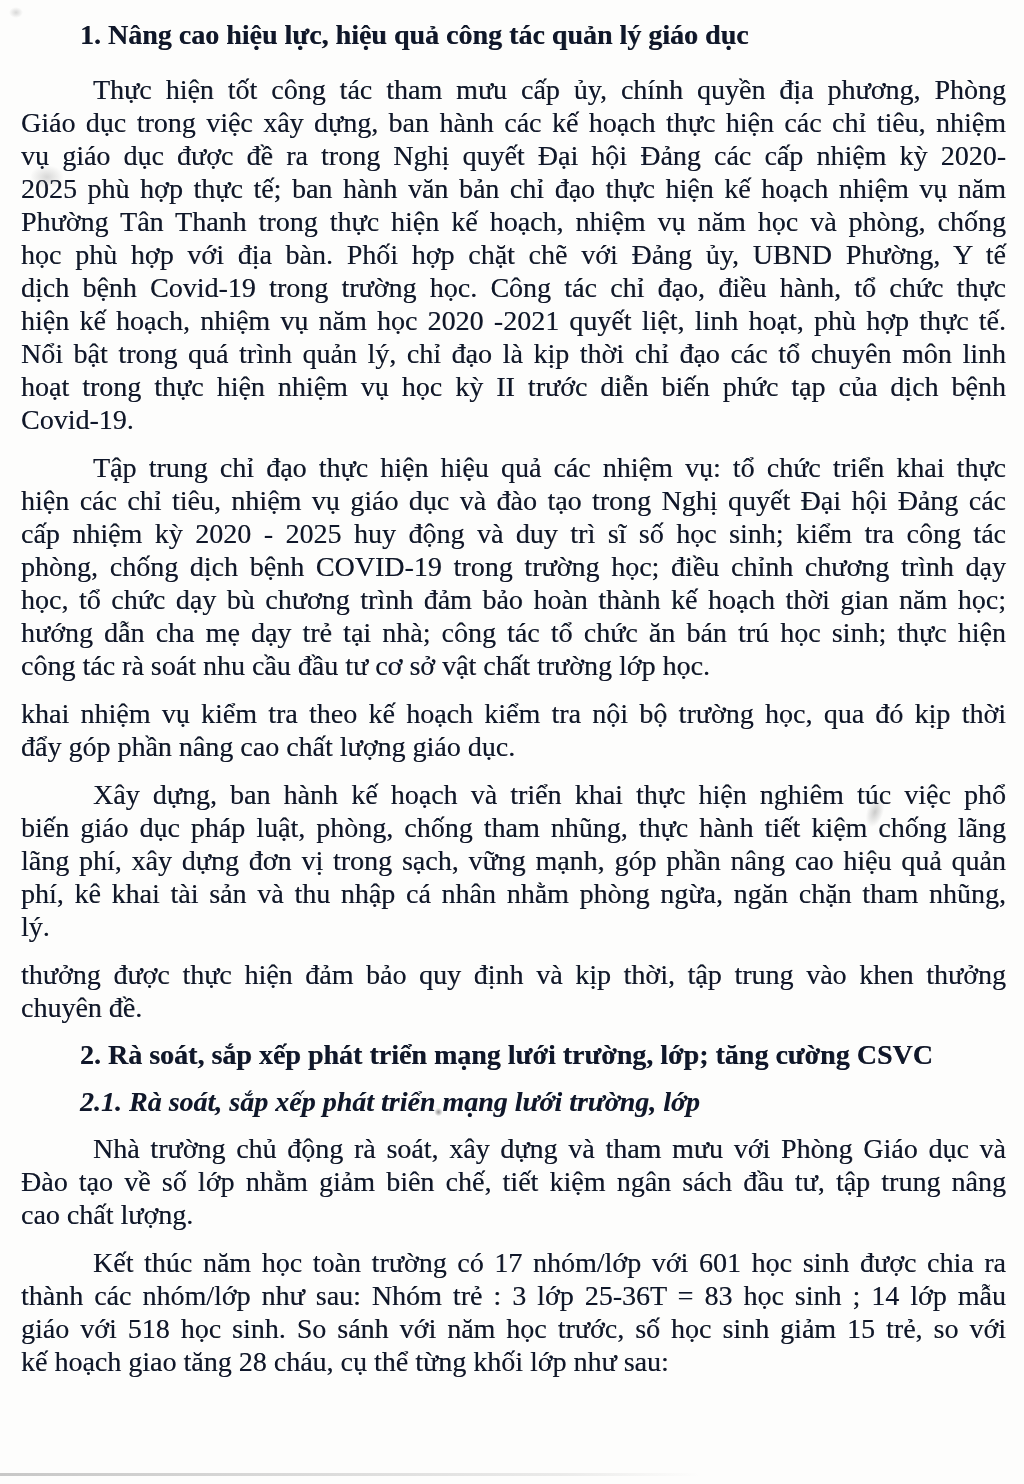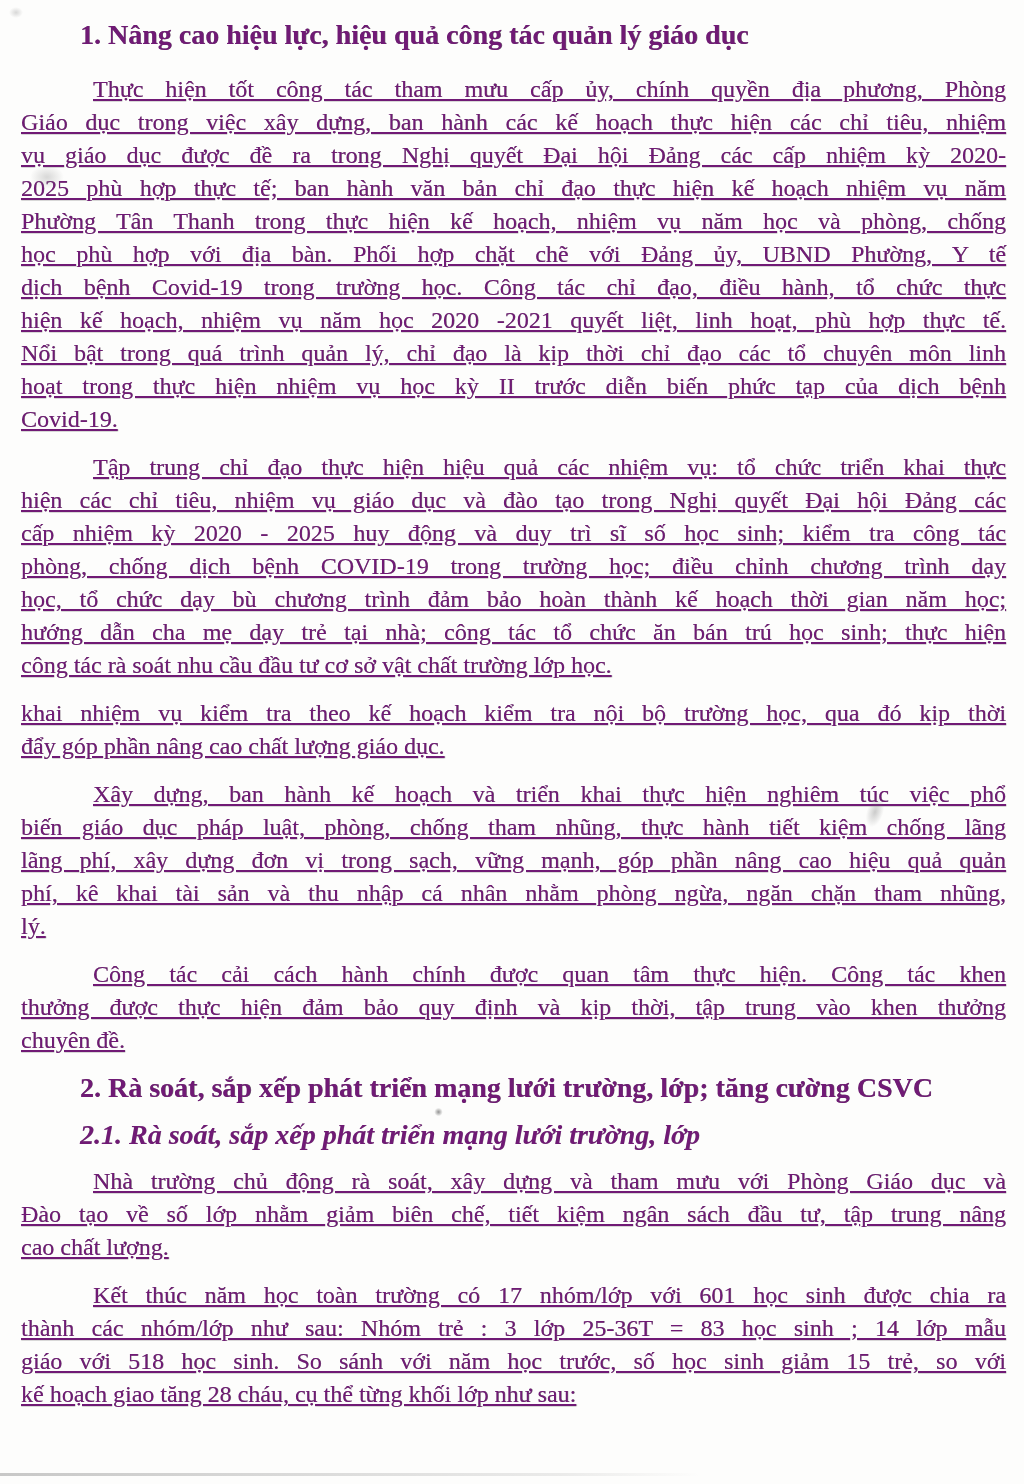--- a/index.html
+++ b/index.html
@@ -14,26 +14,25 @@
     background: #fdfdfc;
     font-family: "Liberation Serif", "DejaVu Serif", serif;
     color: #1b1b1b;
     overflow: hidden;
   }
   .doc {
     position: relative;
     padding: 18px 18px 0 21px;
   }
   .line {
-    font-size: 24px;
+    font-size: 28px;
     line-height: 33px;
     text-align: justify;
     text-align-last: justify;
     text-shadow: 0.3px 0.3px 0 rgba(27,27,27,0.55);
-    text-decoration: underline;
   }
   .line.first { padding-left: 72px; }
   .line.last  { text-align-last: left; }
   .heading {
     font-size: 28px;
     line-height: 34px;
     font-weight: bold;
     padding-left: 59px;
     text-shadow: 0.3px 0.3px 0 rgba(27,27,27,0.6);
   }
@@ -69,21 +68,21 @@
     background: radial-gradient(circle at center, rgba(60,60,60,0.55), rgba(60,60,60,0) 70%);
   }
   .bottom-streak {
     left: 0; top: 1473px; width: 700px; height: 3px;
     background: linear-gradient(to right, rgba(100,100,100,0.35), rgba(100,100,100,0.12) 80%, rgba(100,100,100,0));
   }
 </style>
 </head>
 <body>
 
-<div class="page" style="background: rgb(253, 253, 252); color: #701a75;">
+<div class="page" style="background: rgb(253, 253, 252); color: #0f172a;">
   <div class="doc" id="doc">
       <div class="heading bold">1. Nâng cao hiệu lực, hiệu quả công tác quản lý giáo dục</div>
       <div class="para">
         <div class="line first">Thực hiện tốt công tác tham mưu cấp ủy, chính quyền địa phương, Phòng</div>
         <div class="line">Giáo dục trong việc xây dựng, ban hành các kế hoạch thực hiện các chỉ tiêu, nhiệm</div>
         <div class="line">vụ giáo dục được đề ra trong Nghị quyết Đại hội Đảng các cấp nhiệm kỳ 2020-</div>
         <div class="line">2025 phù hợp thực tế; ban hành văn bản chỉ đạo thực hiện kế hoạch nhiệm vụ năm</div>
         <div class="line">Phường Tân Thanh trong thực hiện kế hoạch, nhiệm vụ năm học và phòng, chống</div>
         <div class="line">học phù hợp với địa bàn. Phối hợp chặt chẽ với Đảng ủy, UBND Phường, Y tế</div>
         <div class="line">dịch bệnh Covid-19 trong trường học. Công tác chỉ đạo, điều hành, tổ chức thực</div>
@@ -106,21 +105,20 @@
         <div class="line last">đẩy góp phần nâng cao chất lượng giáo dục.</div>
       </div>
       <div class="para">
         <div class="line first">Xây dựng, ban hành kế hoạch và triển khai thực hiện nghiêm túc việc phổ</div>
         <div class="line">biến giáo dục pháp luật, phòng, chống tham nhũng, thực hành tiết kiệm chống lãng</div>
         <div class="line">lãng phí, xây dựng đơn vị trong sạch, vững mạnh, góp phần nâng cao hiệu quả quản</div>
         <div class="line">phí, kê khai tài sản và thu nhập cá nhân nhằm phòng ngừa, ngăn chặn tham nhũng,</div>
         <div class="line last">lý.</div>
       </div>
       <div class="para">
-        <div class="line first">Công tác cải cách hành chính được quan tâm thực hiện. Công tác khen</div>
         <div class="line">thưởng được thực hiện đảm bảo quy định và kịp thời, tập trung vào khen thưởng</div>
         <div class="line last">chuyên đề.</div>
       </div>
       <div class="heading bold">2. Rà soát, sắp xếp phát triển mạng lưới trường, lớp; tăng cường CSVC</div>
       <div class="heading italic">2.1. Rà soát, sắp xếp phát triển mạng lưới trường, lớp</div>
       <div class="para">
         <div class="line first">Nhà trường chủ động rà soát, xây dựng và tham mưu với Phòng Giáo dục và</div>
         <div class="line">Đào tạo về số lớp nhằm giảm biên chế, tiết kiệm ngân sách đầu tư, tập trung nâng</div>
         <div class="line last">cao chất lượng.</div>
       </div>

